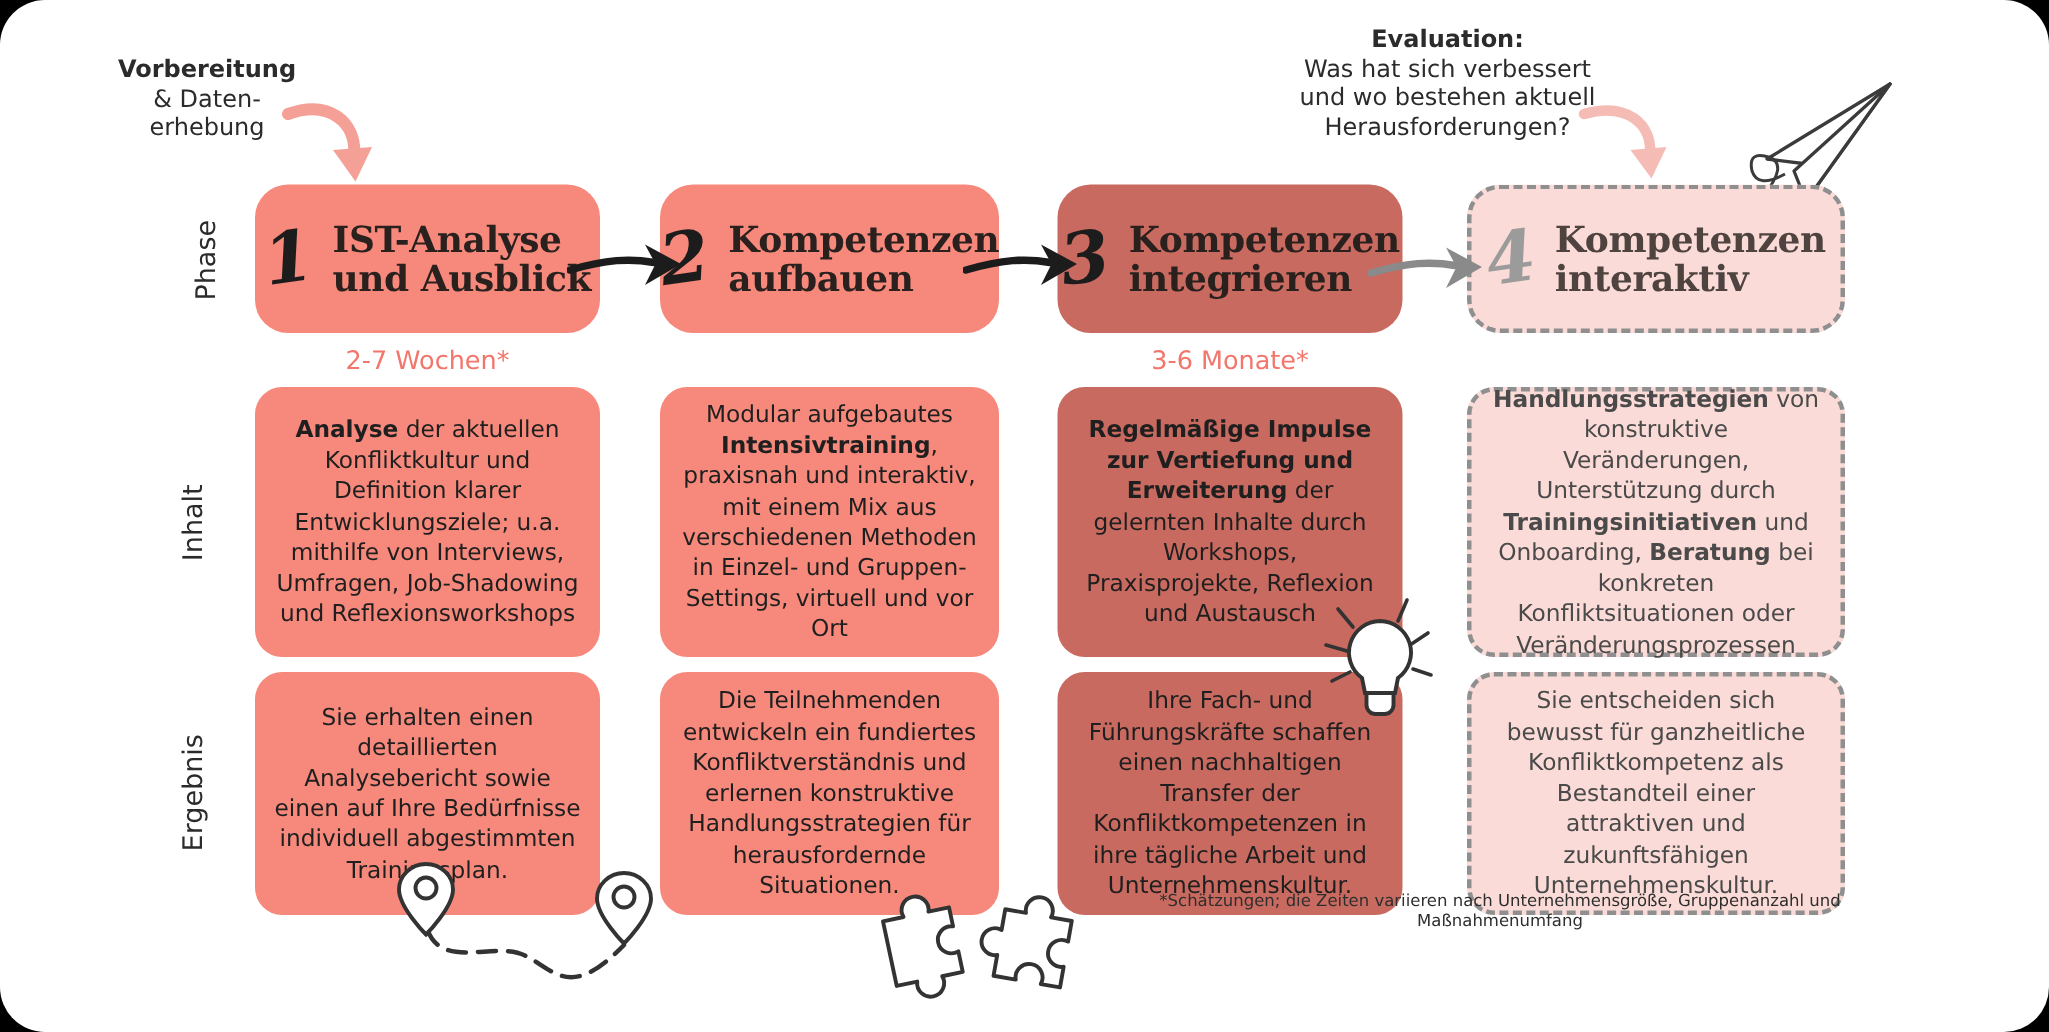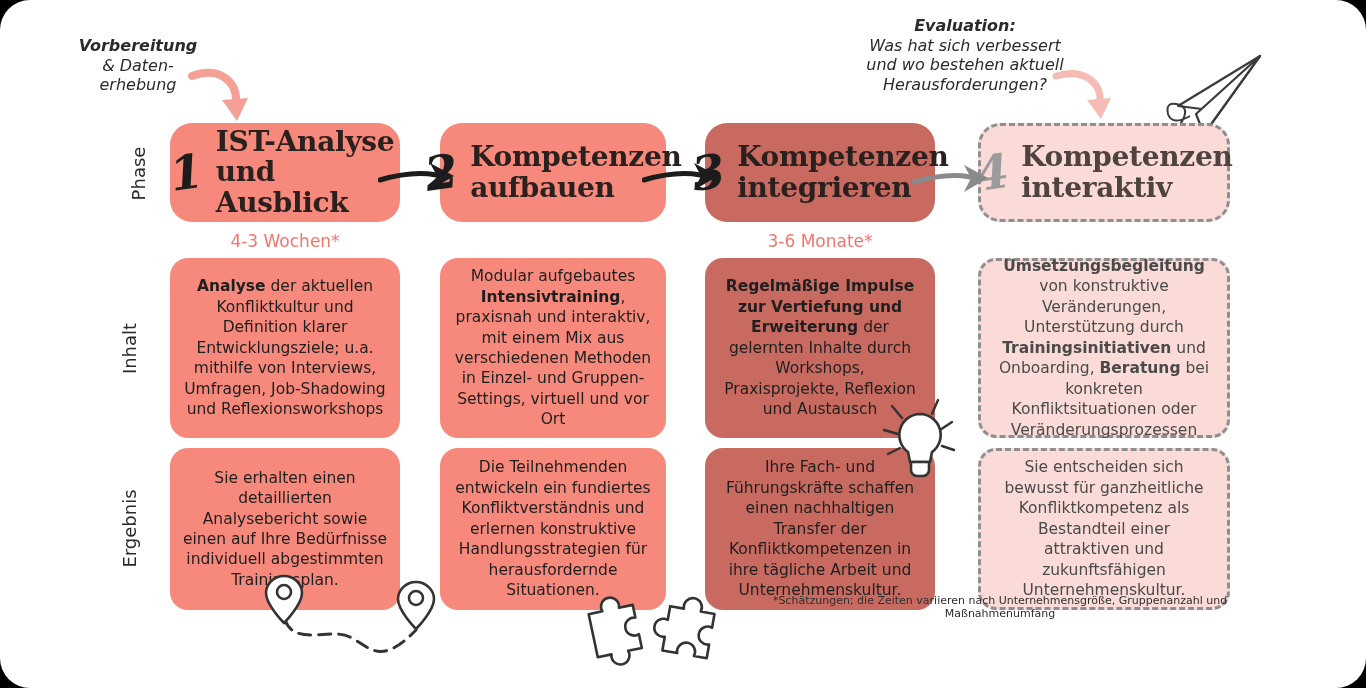--- a/index.html
+++ b/index.html
@@ -2,30 +2,30 @@
 <html><head>
 <meta charset="utf-8">
 <style>
   html,body{margin:0;padding:0;background:#000;}
   .canvas{
     position:relative;width:1366px;height:688px;background:#fff;
     border-radius:30px;overflow:hidden;
     font-family:"DejaVu Sans","Liberation Sans",sans-serif;color:#232323;
   }
   
-  .note{position:absolute;text-align:center;font-size:16px;line-height:1.22;color:#2b2b2b;font-style:italic;}
+  .note{position:absolute;text-align:center;font-size:16px;line-height:1.22;color:#2b2b2b;}
   .note b{font-weight:bold;}
   .note-prep{left:48px;top:36px;width:180px;}
   .note-eval{left:840px;top:16px;width:250px;}
   
   .rowlabel{position:absolute;font-size:18px;color:#2b2b2b;transform:rotate(-90deg);transform-origin:center;white-space:nowrap;width:120px;text-align:center;}
   
   .phasebox{position:absolute;top:123px;height:99px;border-radius:22px;display:flex;align-items:center;justify-content:center;gap:13px;box-sizing:border-box;}
   .phasebox .num{font-family:"DejaVu Serif","Liberation Serif",serif;font-style:italic;font-weight:bold;font-size:47px;transform:rotate(-8deg);color:#1c1c1c;line-height:1;}
-  .phasebox .ttl{font-family:"DejaVu Serif","Liberation Serif",serif;font-weight:bold;font-size:28px;line-height:1.08;color:#2a211f;letter-spacing:-0.3px;}
+  .phasebox .ttl{font-family:"DejaVu Serif","Liberation Serif",serif;font-weight:bold;font-size:24px;line-height:1.08;color:#2a211f;letter-spacing:-0.3px;}
   .bg-salmon{background:#F6897B;}
   .bg-dark{background:#C96A60;}
   .bg-pink{background:#FADBD7;border:3px dashed #8f8f8f;}
   .phasebox.bg-pink .num{color:#9b9b9b;}
   .phasebox.bg-pink .ttl{color:#4f4340;}
   
   .duration{position:absolute;top:231px;height:20px;text-align:center;font-size:17px;color:#F2766B;}
   .duration.gray{color:#9a9a9a;}
   
   .cell{position:absolute;border-radius:18px;display:flex;align-items:center;justify-content:center;text-align:center;
@@ -117,41 +117,41 @@
   </svg>
   <svg class="deco" style="left:642px;top:160px;" width="78" height="34" viewBox="0 0 78 34">
     <path d="M2,20 C26,13 42,12 58,15" stroke="#1c1c1c" stroke-width="5" fill="none" stroke-linecap="round"></path>
     <polygon points="52,3 76,16 52,30 59,16" fill="#1c1c1c"></polygon>
   </svg>
   <svg class="deco" style="left:912px;top:162px;" width="78" height="34" viewBox="0 0 78 34">
     <path d="M2,20 C26,13 42,12 58,15" stroke="#8a8a8a" stroke-width="5" fill="none" stroke-linecap="round"></path>
     <polygon points="52,3 76,16 52,30 59,16" fill="#8a8a8a"></polygon>
   </svg>
 
-  <div class="duration c1">4-3 Wochen*</div>
+  <div class="duration c1">2-7 Wochen*</div>
   <div class="duration c3">3-6 Monate*</div>
 
   <div class="cell bg-salmon row-inhalt c2">
     <span>
       <span>Modular aufgebautes </span><b>Intensivtraining</b><span>, praxisnah und interaktiv, mit einem Mix aus verschiedenen Methoden in Einzel- und Gruppen-Settings, virtuell und vor Ort</span>
     </span>
   </div>
   <div class="cell bg-salmon row-inhalt c1">
     <span>
       <b>Analyse</b><span> der aktuellen Konfliktkultur und Definition klarer Entwicklungsziele; u.a. mithilfe von Interviews, Umfragen, Job-Shadowing und Reflexionsworkshops</span>
     </span>
   </div>
   <div class="cell bg-dark row-inhalt c3">
     <span>
       <b>Regelmäßige Impulse zur Vertiefung und Erweiterung</b><span> der gelernten Inhalte durch Workshops, Praxisprojekte, Reflexion und Austausch</span>
     </span>
   </div>
   <div class="cell bg-pink row-inhalt c4">
     <span>
-      <b>Umsetzungsbegleitung</b><span> von konstruktive Veränderungen, Unterstützung durch </span><b>Trainingsinitiativen</b><span> und Onboarding, </span><b>Beratung</b><span> bei konkreten Konfliktsituationen oder Veränderungsprozessen</span>
+      <b>Handlungsstrategien</b><span> von konstruktive Veränderungen, Unterstützung durch </span><b>Trainingsinitiativen</b><span> und Onboarding, </span><b>Beratung</b><span> bei konkreten Konfliktsituationen oder Veränderungsprozessen</span>
     </span>
   </div>
 
   <div class="cell bg-salmon row-ergebnis c1">
     <span>Sie erhalten einen detaillierten Analysebericht sowie einen auf Ihre Bedürfnisse individuell abgestimmten Trainingsplan.</span>
   </div>
   <div class="cell bg-dark row-ergebnis c3">
     <span>Ihre Fach- und Führungskräfte schaffen einen nachhaltigen Transfer der Konfliktkompetenzen in ihre tägliche Arbeit und Unternehmenskultur.</span>
   </div>
   <div class="cell bg-salmon row-ergebnis c2">

